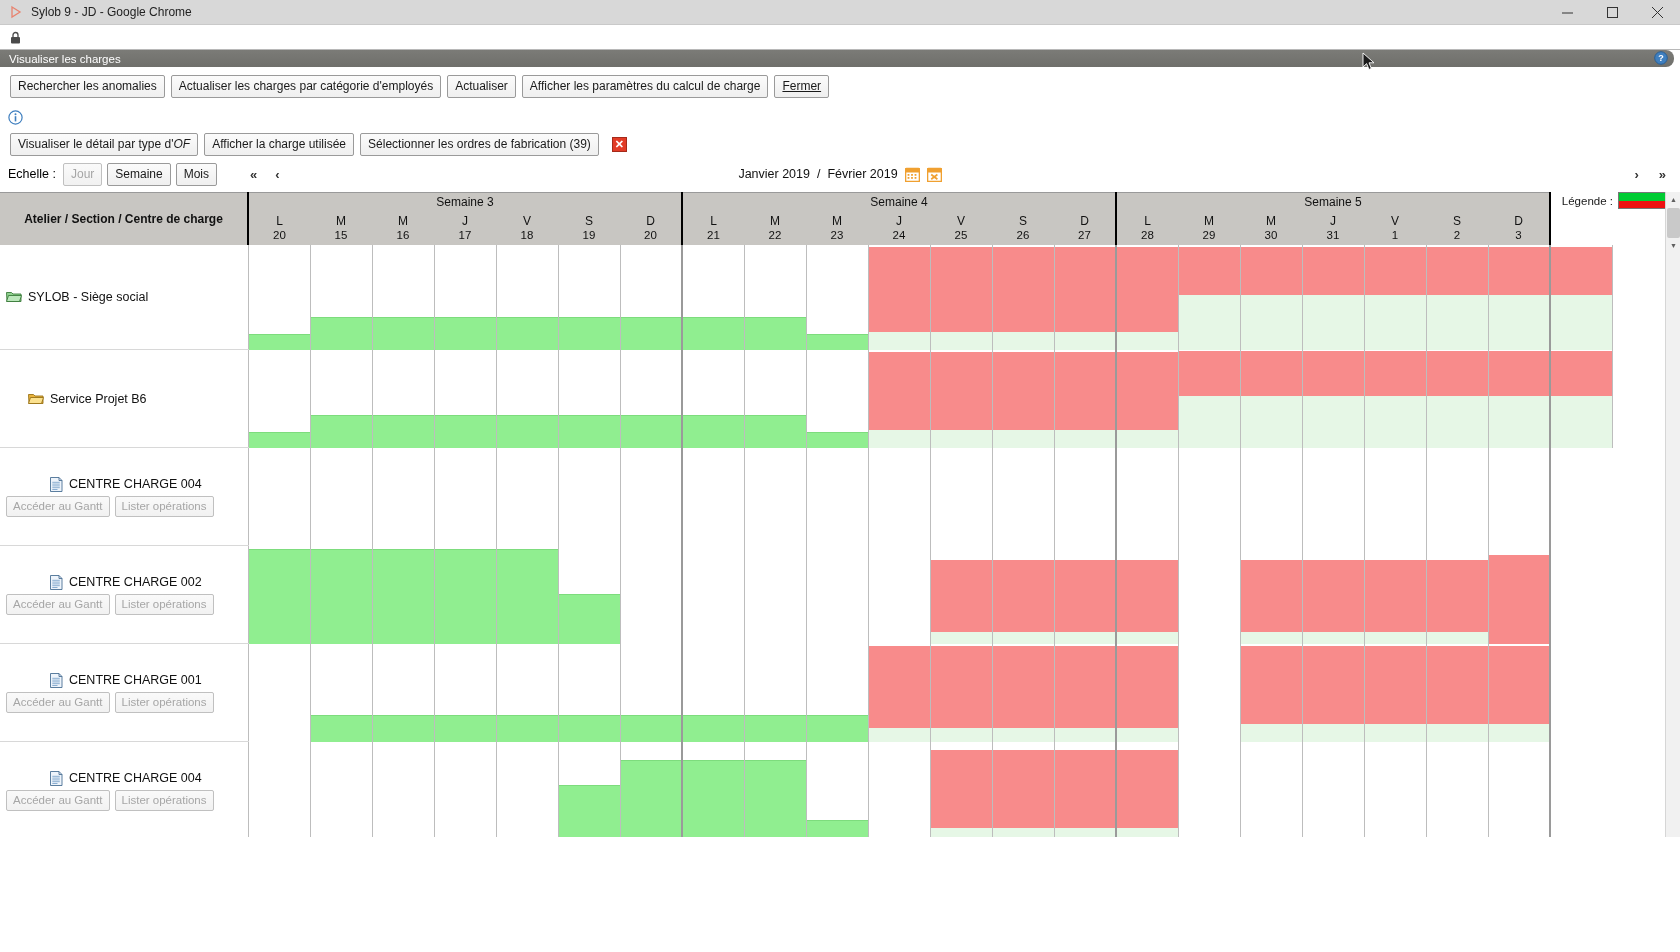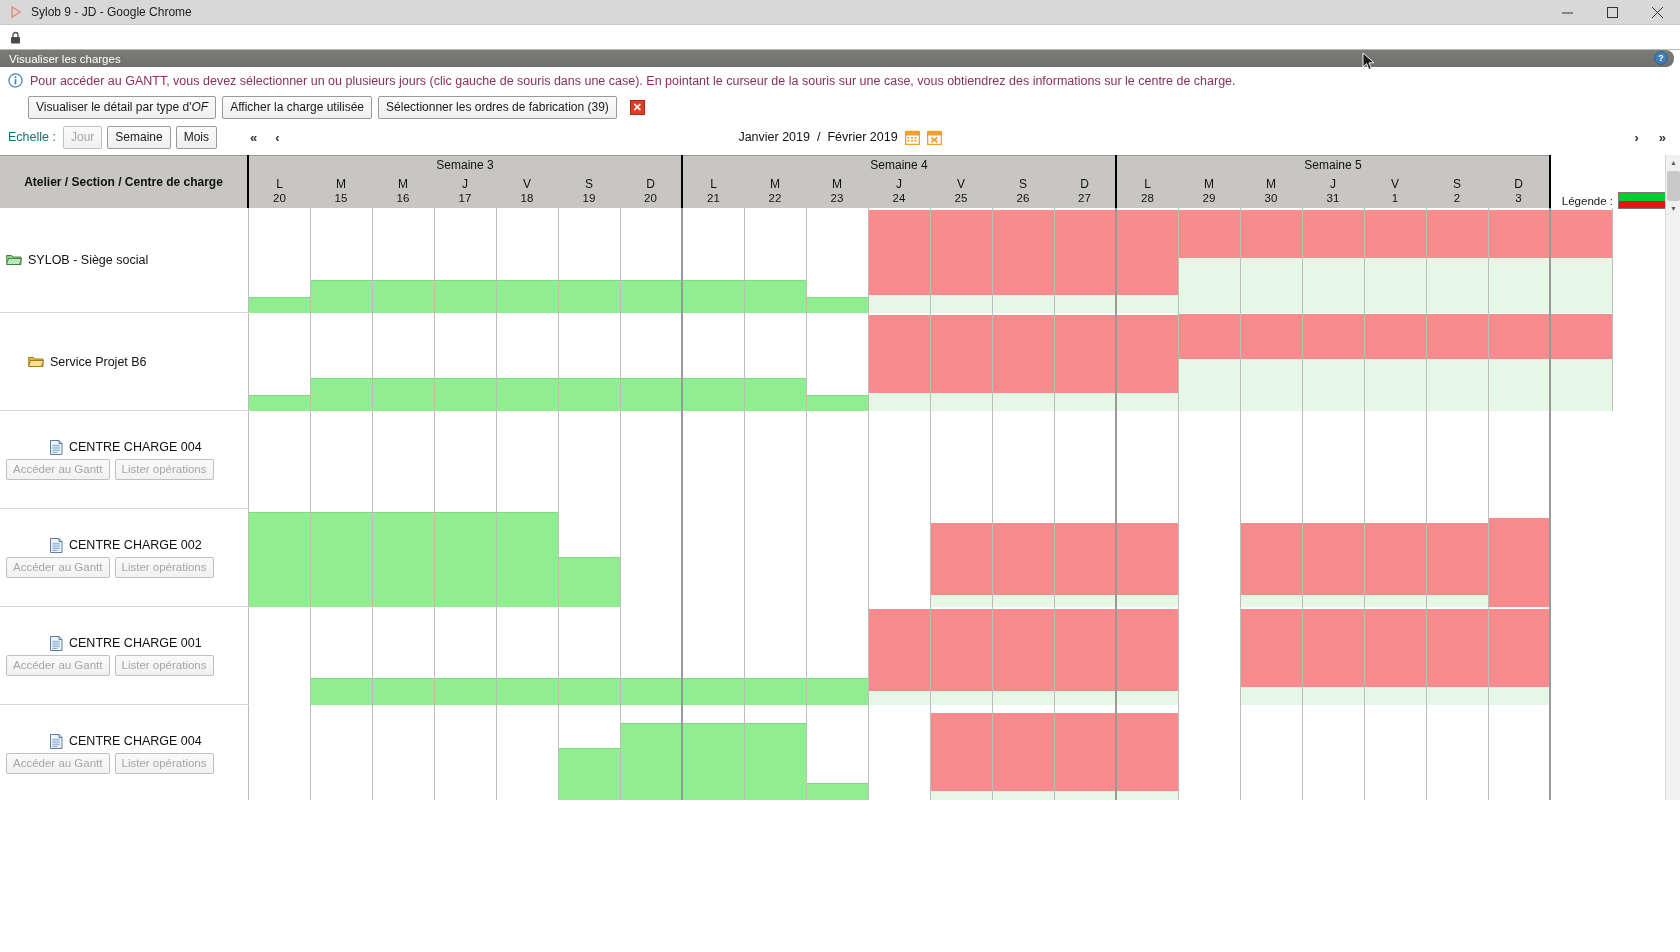--- a/index.html
+++ b/index.html
@@ -143,21 +143,21 @@
   }
 
   
   .scale-row {
     display: flex;
     align-items: center;
     padding-left: 8px;
     height: 28px;
     position: relative;
   }
-  .scale-label { font-size: 12.5px; color: #0f766e; margin-right: 7px; }
+  .scale-label { font-size: 12.5px; color: #000000; margin-right: 7px; }
   .nav-arrows-left {
     position: absolute;
     left: 250px;
     display: flex; gap: 18px;
     font-size: 13px; color: #333;
   }
   .date-center {
     position: absolute;
     left: 0; right: 0;
     display: flex; align-items: center; justify-content: center;
@@ -337,42 +337,48 @@
   <div class="section-bar">
     <span>Visualiser les charges</span>
     <span class="help-icon">
       <svg width="14" height="14" viewBox="0 0 14 14">
           <circle cx="7" cy="7" r="6.3" fill="#3f7fbf" stroke="#2c5f92"></circle>
           <text x="7" y="10.4" font-size="9" fill="#fff" text-anchor="middle" font-family="Liberation Sans, sans-serif" font-weight="bold">?</text>
         </svg>
     </span>
   </div>
 
+  <div class="btnrow">
+    <button class="btn">Rechercher les anomalies</button>
+    <button class="btn">Actualiser les charges par catégorie d'employés</button>
+    <button class="btn">Actualiser</button>
+    <button class="btn">Afficher les paramètres du calcul de charge</button>
+    <button class="btn"><span class="ul">Fermer</span></button>
+  </div>
 
 
   <div class="info-line">
     <span class="info-icon">
       <svg width="15" height="15" viewBox="0 0 15 15">
           <circle cx="7.5" cy="7.5" r="6.6" fill="none" stroke="#3f7fbf" stroke-width="1.2"></circle>
           <circle cx="7.5" cy="4.3" r="1" fill="#3f7fbf"></circle>
           <rect x="6.7" y="6.2" width="1.6" height="5.2" fill="#3f7fbf"></rect>
         </svg>
     </span>
-    <span>Pour accéder au GANTT, vous devez sélectionner un ou plusieurs jours (clic gauche de souris dans une case). En pointant le curseur de la souris sur une case, vous obtiendrez des informations sur le centre de charge.</span>
   </div>
 
   <div class="legend-wrap">
     <span>Légende :</span>
     <span class="legend-swatch">
       <div class="gpart"></div>
       <div class="rpart"></div>
     </span>
   </div>
 
-  <div class="btnrow" style="padding-top:4px;padding-bottom:4px;margin-left:18px;">
+  <div class="btnrow" style="padding-top:4px;padding-bottom:4px;">
     <button class="btn"><span>Visualiser le détail par type d'</span><span class="ital">OF</span></button>
     <button class="btn">Afficher la charge utilisée</button>
     <button class="btn">Sélectionner les ordres de fabrication (39)</button>
     <span class="red-x-btn">✕</span>
   </div>
 
   <div class="scale-row">
     <span class="scale-label">Echelle :</span>
     <button class="btn disabled" style="margin-right:5px;text-align:right;">Jour</button>
     <button class="btn" style="margin-right:5px;">Semaine</button>

